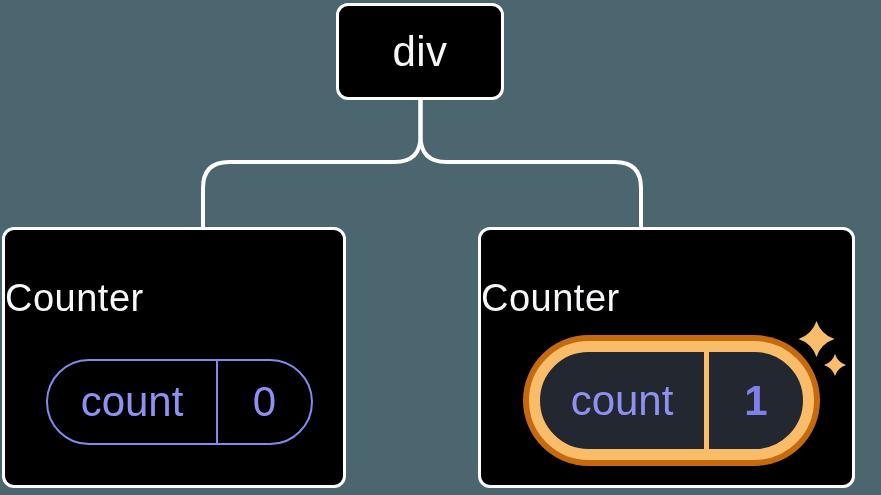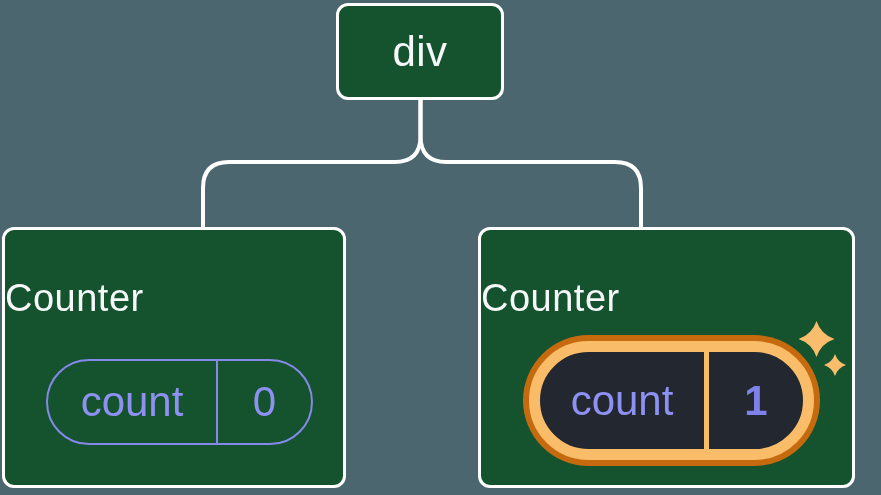--- a/index.html
+++ b/index.html
@@ -5,21 +5,21 @@
   html, body { margin: 0; padding: 0; }
   body {
     width: 881px; height: 495px; position: relative; overflow: hidden;
     background: #4C666F;
     font-family: "Liberation Sans", "DejaVu Sans", sans-serif;
   }
   .stage { position: absolute; inset: 0; width: 881px; height: 495px; }
   svg.connectors { position: absolute; left: 0; top: 0; pointer-events: none; }
   .node {
     position: absolute; box-sizing: border-box;
-    background: #14532d; border: 3px solid #FFFFFF; border-radius: 12px;
+    background: #000000; border: 3px solid #FFFFFF; border-radius: 12px;
   }
   .node-root { left: 336px; top: 3px; width: 168px; height: 97px;
     display: flex; align-items: center; justify-content: center; }
   .root-label { color: #F6F7F9; font-size: 42px; letter-spacing: 0.5px; }
   .node-counter-left  { left: 2px;   top: 227px; width: 344px; height: 261px; }
   .node-counter-right { left: 478px; top: 227px; width: 377px; height: 261px; }
   .node-title {
     position: absolute; left: 0; right: 0; top: 47px; text-align: left;
     color: #F6F7F9; font-size: 38px; letter-spacing: 0.5px;
   }

